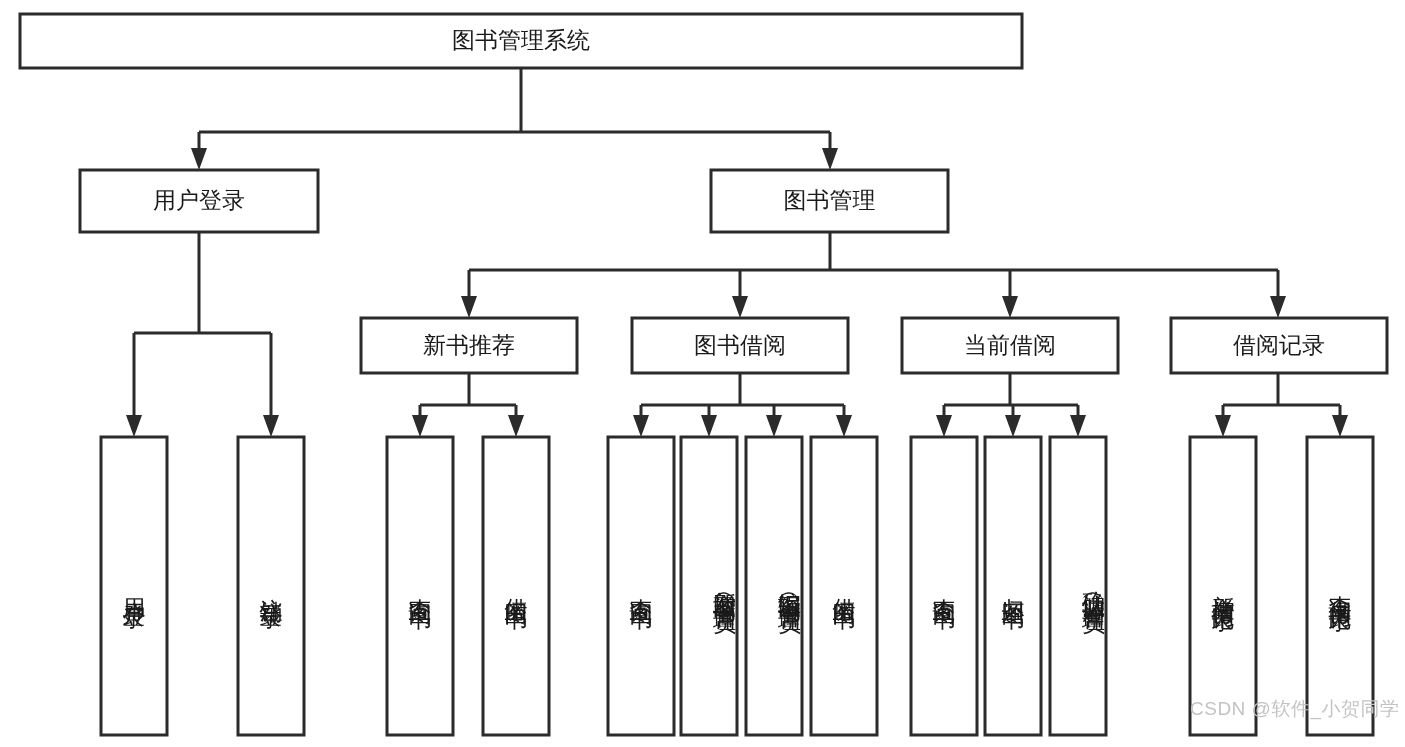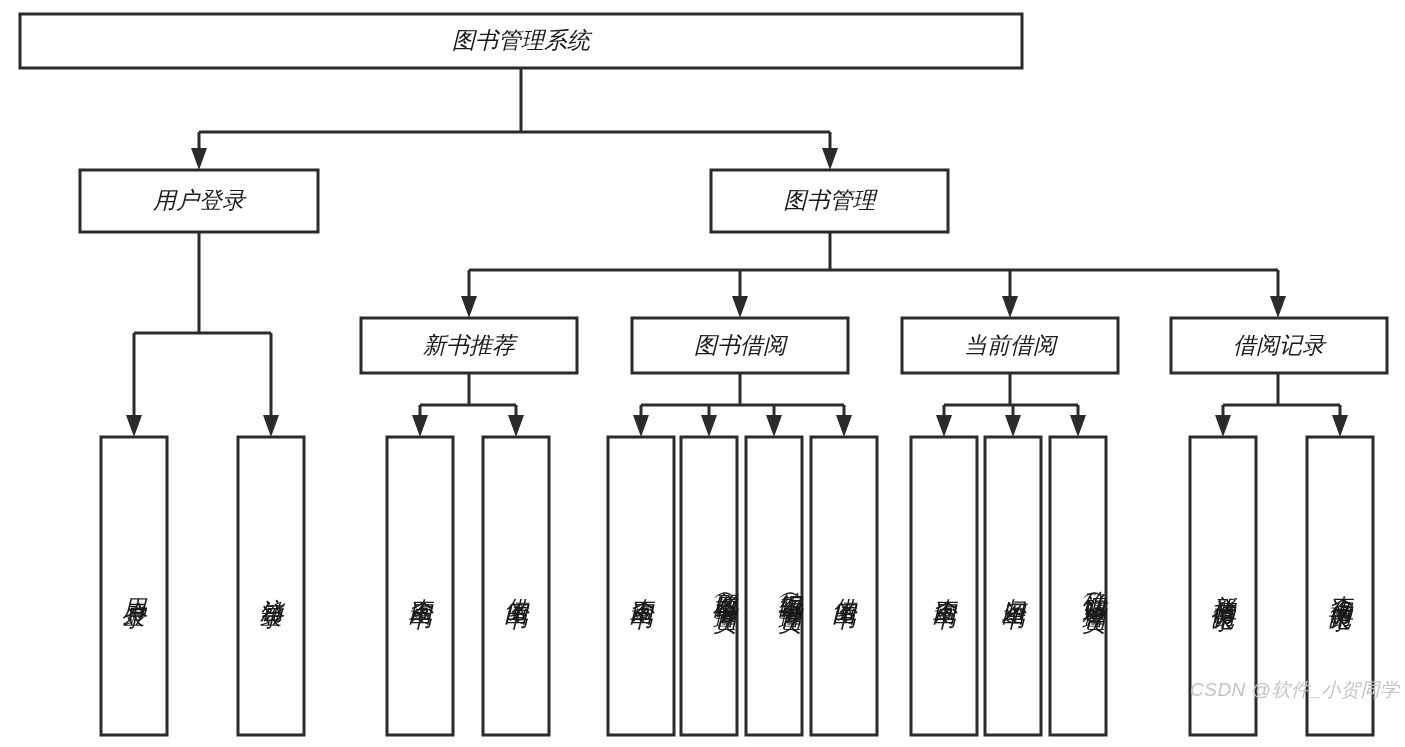--- a/index.html
+++ b/index.html
@@ -13,21 +13,20 @@
     height: 747px;
     font-family: "Liberation Sans", "DejaVu Sans", sans-serif;
     overflow: hidden;
     position: relative;
   }
   #diagram-root {
     position: relative;
     width: 1405px;
     height: 640px;
     background: #ffffff;
-    font-style: italic;
   }
   svg#tree-svg {
     position: absolute;
     left: 0;
     top: 0;
     width: 1405px;
     height: 747px;
     display: block;
   }
   .node-box {
@@ -182,15 +181,15 @@
       <div class="leaf-label" style="left: 681px; top: 443px; width: 56px; height: 286px;">新增图书（管理员）</div>
       <div class="leaf-label" style="left: 746px; top: 443px; width: 56px; height: 286px;">编辑图书（管理员）</div>
       <div class="leaf-label centered" style="left: 811px; top: 443px; width: 66px; height: 286px;">借阅图书</div>
       <div class="leaf-label centered" style="left: 911px; top: 443px; width: 66px; height: 286px;">查询图书</div>
       <div class="leaf-label centered" style="left: 985px; top: 443px; width: 56px; height: 286px;">归还图书</div>
       <div class="leaf-label" style="left: 1050px; top: 443px; width: 56px; height: 286px;">确认归还（管理员）</div>
       <div class="leaf-label centered" style="left: 1190px; top: 443px; width: 66px; height: 286px;">新增借阅记录</div>
       <div class="leaf-label centered" style="left: 1307px; top: 443px; width: 66px; height: 286px;">查询借阅记录</div>
     </div>
 
-  <div class="watermark" style="left: 1190px; top: 677px;">CSDN @软件_小贺同学</div>
+  <div class="watermark" style="left: 1190px; top: 696px;">CSDN @软件_小贺同学</div>
 
 </div>
 
 </body></html>

